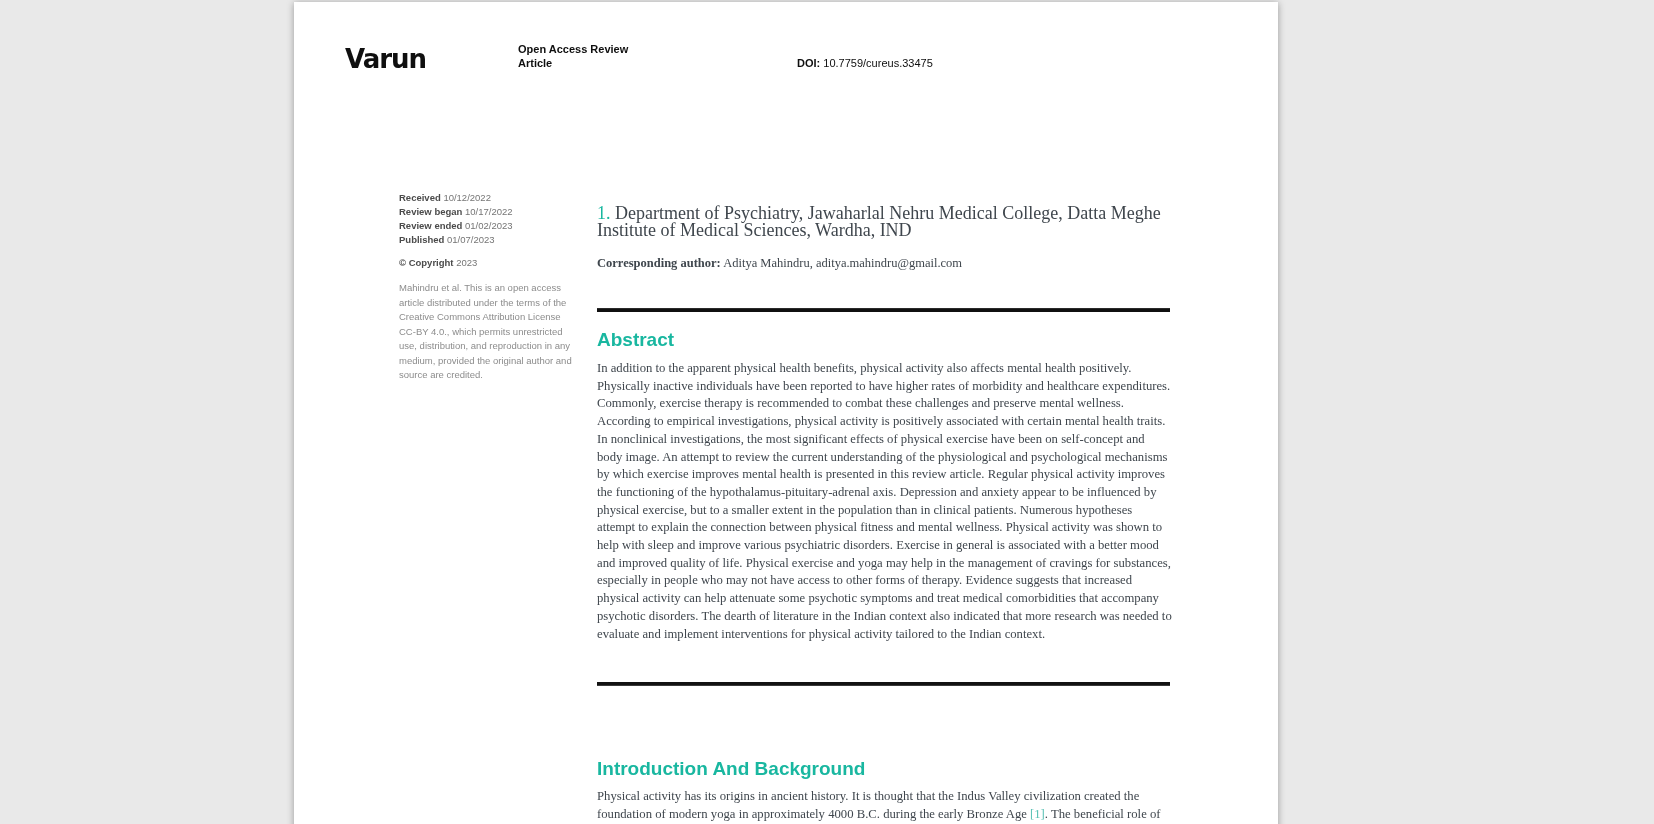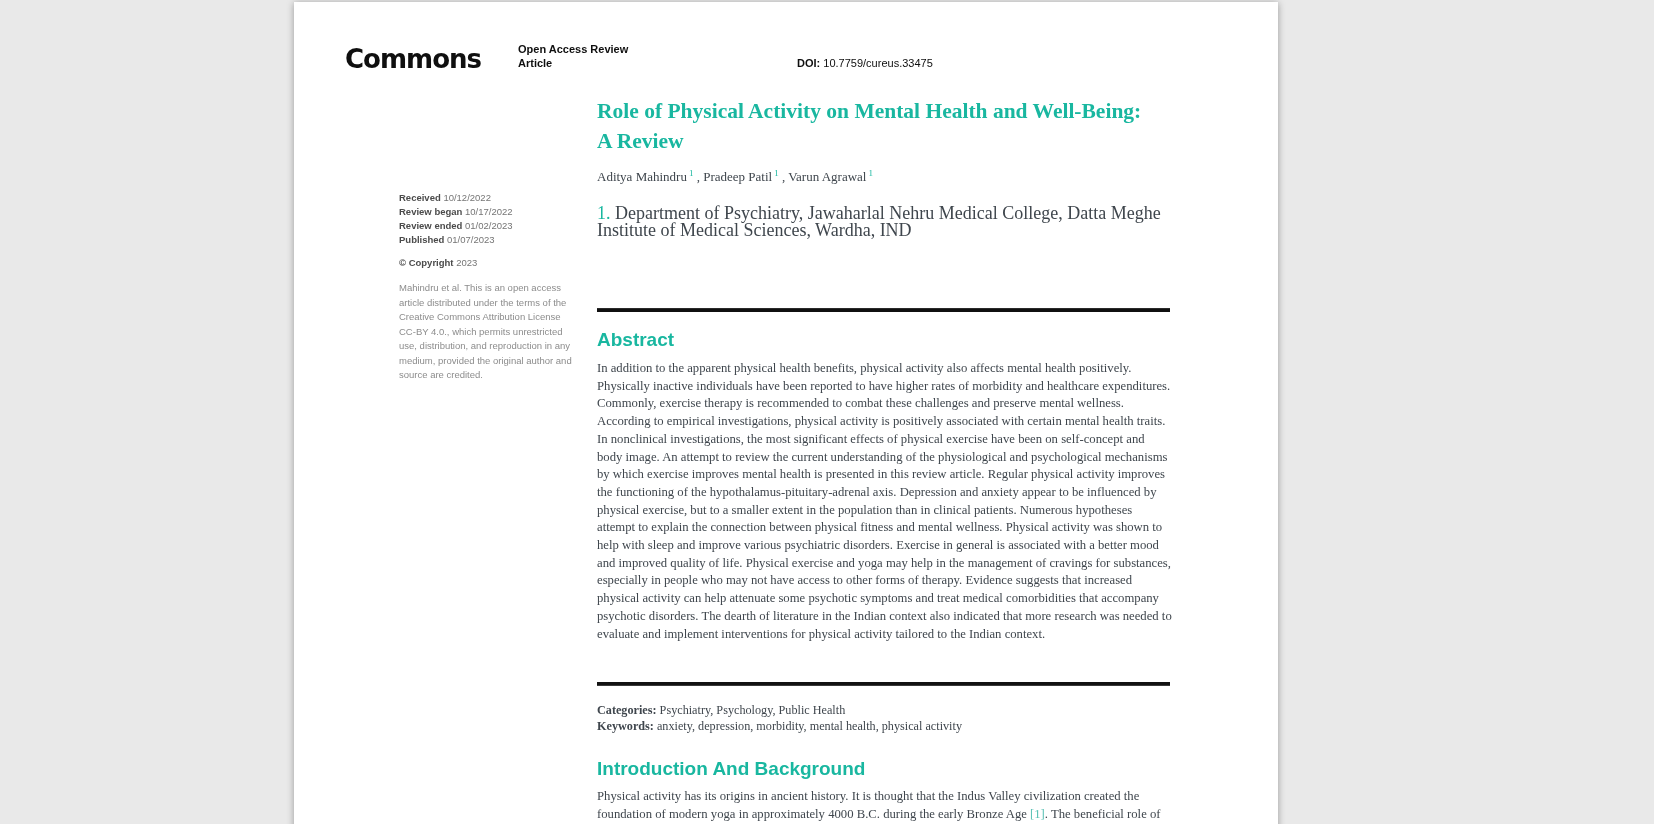--- a/index.html
+++ b/index.html
@@ -105,21 +105,21 @@
     font-size: 12.7px; line-height: 17.7px; color: var(--body);
   }
   .ref-link { color: var(--link); cursor: pointer; }
 </style>
 </head>
 <body>
 
 <div class="stage">
   <div class="paper">
 
-    <div class="abs logo">Commons</div>
+    <div class="abs logo">Varun</div>
     <div class="abs article-type">Open Access Review Article</div>
     <div class="abs doi-line">
       <span class="lbl">DOI:</span>
       <span>10.7759/cureus.33475</span>
     </div>
 
     <div class="abs meta-col">
       <div class="date-row">
         <span class="lbl">Received</span>
         <span>10/12/2022</span>
@@ -136,53 +136,35 @@
         <span class="lbl">Published</span>
         <span>01/07/2023</span>
       </div>
       <div class="copyright-head">
         <span class="lbl">© Copyright</span>
         <span>2023</span>
       </div>
       <div class="copyright-text">Mahindru et al. This is an open access article distributed under the terms of the Creative Commons Attribution License CC-BY 4.0., which permits unrestricted use, distribution, and reproduction in any medium, provided the original author and source are credited.</div>
     </div>
 
-    <h1 class="abs title">Role of Physical Activity on Mental Health and Well-Being: A Review</h1>
 
-    <div class="abs authors">
-      <span>
-        <span>Aditya Mahindru</span><sup>1</sup><span> , </span>
-      </span>
-      <span>
-        <span>Pradeep Patil</span><sup>1</sup><span> , </span>
-      </span>
-      <span>
-        <span>Varun Agrawal</span><sup>1</sup>
-      </span>
-    </div>
 
     <div class="abs affiliation">
       <span class="aff-num">1.</span>
       <span>Department of Psychiatry, Jawaharlal Nehru Medical College, Datta Meghe Institute of Medical Sciences, Wardha, IND</span>
     </div>
 
+    <div class="abs corresponding">
+      <span class="lbl">Corresponding author:</span>
+      <span>Aditya Mahindru, aditya.mahindru@gmail.com</span>
+    </div>
 
     <div class="abs rule-double"></div>
     <h2 class="abs section-h abstract-h">Abstract</h2>
     <p class="abs abstract-body">In addition to the apparent physical health benefits, physical activity also affects mental health positively. Physically inactive individuals have been reported to have higher rates of morbidity and healthcare expenditures. Commonly, exercise therapy is recommended to combat these challenges and preserve mental wellness. According to empirical investigations, physical activity is positively associated with certain mental health traits. In nonclinical investigations, the most significant effects of physical exercise have been on self-concept and body image. An attempt to review the current understanding of the physiological and psychological mechanisms by which exercise improves mental health is presented in this review article. Regular physical activity improves the functioning of the hypothalamus-pituitary-adrenal axis. Depression and anxiety appear to be influenced by physical exercise, but to a smaller extent in the population than in clinical patients. Numerous hypotheses attempt to explain the connection between physical fitness and mental wellness. Physical activity was shown to help with sleep and improve various psychiatric disorders. Exercise in general is associated with a better mood and improved quality of life. Physical exercise and yoga may help in the management of cravings for substances, especially in people who may not have access to other forms of therapy. Evidence suggests that increased physical activity can help attenuate some psychotic symptoms and treat medical comorbidities that accompany psychotic disorders. The dearth of literature in the Indian context also indicated that more research was needed to evaluate and implement interventions for physical activity tailored to the Indian context.</p>
     <div class="abs rule-single"></div>
 
-    <div class="abs cats">
-      <div>
-        <span class="lbl">Categories:</span>
-        <span>Psychiatry, Psychology, Public Health</span>
-      </div>
-      <div>
-        <span class="lbl">Keywords:</span>
-        <span>anxiety, depression, morbidity, mental health, physical activity</span>
-      </div>
-    </div>
 
     <h2 class="abs section-h intro-h">Introduction And Background</h2>
     <p class="abs intro-body"><span>Physical activity has its origins in ancient history. It is thought that the Indus Valley civilization created the foundation of modern yoga in approximately 4000 B.C. during the early Bronze Age </span><span class="ref-link">[1]</span><span>. The beneficial role of</span></p>
 
   </div>
 </div>
 
 </body></html>

